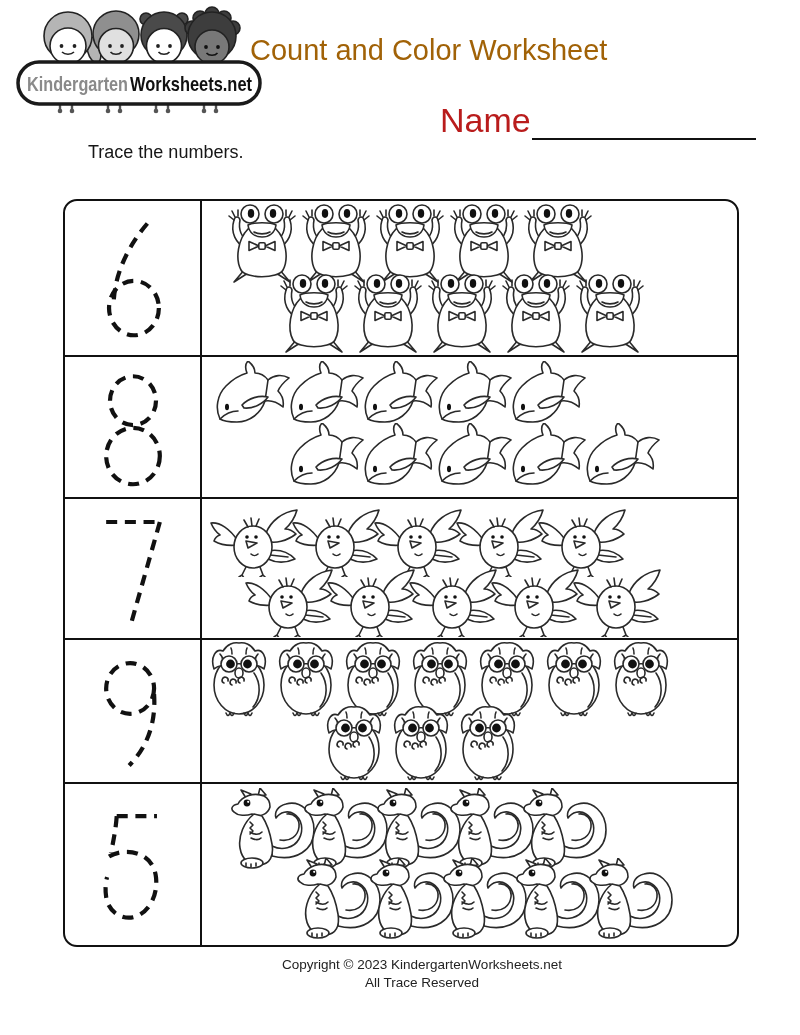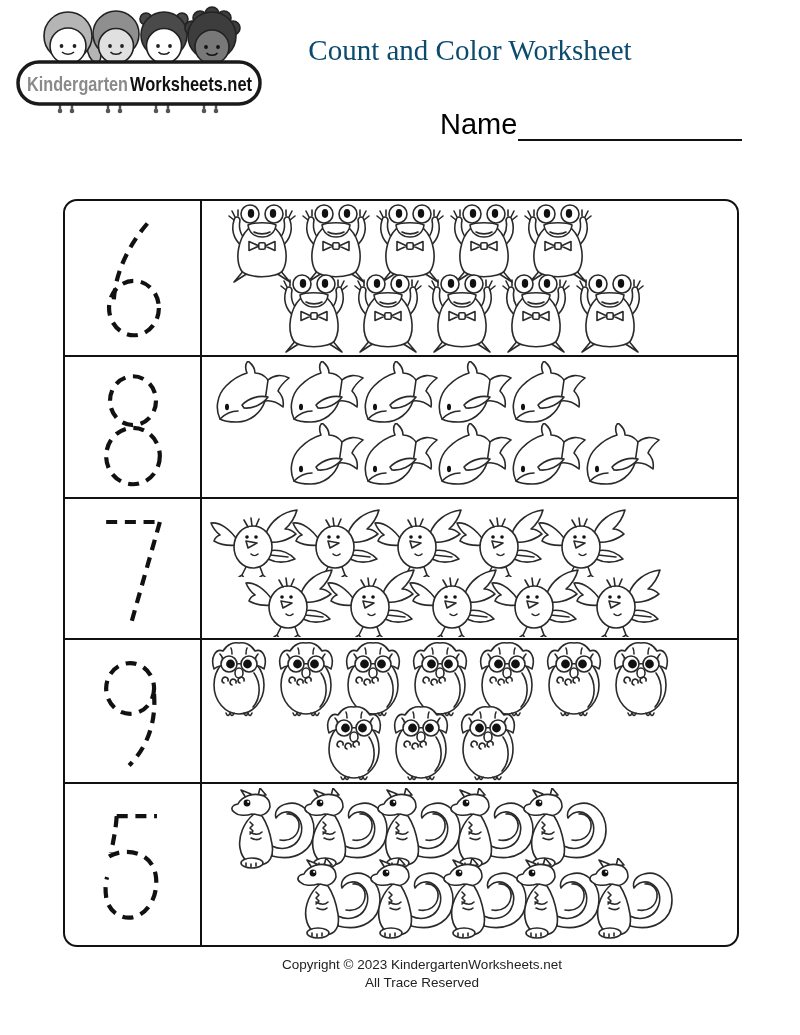--- a/index.html
+++ b/index.html
@@ -1,23 +1,23 @@
 <!DOCTYPE html>
 <html><head>
 <meta charset="utf-8">
 <style>
   html,body{margin:0;padding:0;background:#fff;}
   .page{position:relative;width:800px;height:1035px;background:#fff;overflow:hidden;
         font-family:"Liberation Sans",sans-serif;color:#1a1a1a;}
   
   .logo{position:absolute;left:14px;top:6px;width:250px;height:108px;}
   .site-url{position:absolute;left:36px;top:110px;font-size:14.5px;letter-spacing:.3px;color:#4d4d4d;}
-  .title{position:absolute;left:250px;top:34px;width:440px;text-align:center;
-         font-size:29px;font-weight:400;color:#0c4a6e;font-family:Liberation Serif, serif;}
-  .name-row{position:absolute;left:440px;top:101px;font-size:29px;color:#000000;white-space:nowrap;margin-top:7px;}
+  .title{position:absolute;left:250px;top:34px;width:440px;text-align:left;
+         font-size:29px;font-weight:400;color:#a16207;}
+  .name-row{position:absolute;left:440px;top:101px;font-size:34px;color:#b91c1c;white-space:nowrap;}
   .name-line{display:inline-block;width:224px;height:30px;border-bottom:2.2px solid #111;
              vertical-align:bottom;margin-left:1px;}
   .instructions{position:absolute;left:88px;top:140px;font-size:18px;line-height:24px;color:#161616;}
   
   .wtable{position:absolute;left:63px;top:199px;width:676px;height:748px;box-sizing:border-box;
           border:2.5px solid #111;border-radius:14px;display:grid;
           grid-template-rows:154px 142px 141px 144px 1fr;overflow:hidden;background:#fff;}
   .wrow{display:grid;grid-template-columns:137px 1fr;border-top:2px solid #111;box-sizing:border-box;min-height:0;}
   .wrow.first{border-top:none;}
   .num-cell{border-right:2px solid #111;display:flex;align-items:center;justify-content:center;}
@@ -178,20 +178,21 @@
   </svg>
 
 
   <div class="title">Count and Color Worksheet</div>
 
   <div class="name-row">
     <span>Name</span><span class="name-line"></span>
   </div>
 
   <div class="instructions">
+    <div>Trace the numbers.</div>
   </div>
 
   <div class="wtable">
       <div class="wrow first">
         <div class="num-cell">
           <svg class="digit" viewBox="0 0 96 132" preserveAspectRatio="none">
             <g fill="none" stroke="#111" stroke-width="4.4" stroke-dasharray="11.5 8">
               <path d="M63,8 C46,28 30,57 28,89"></path>
               <ellipse cx="49" cy="98" rx="26" ry="29"></ellipse>
             </g>

